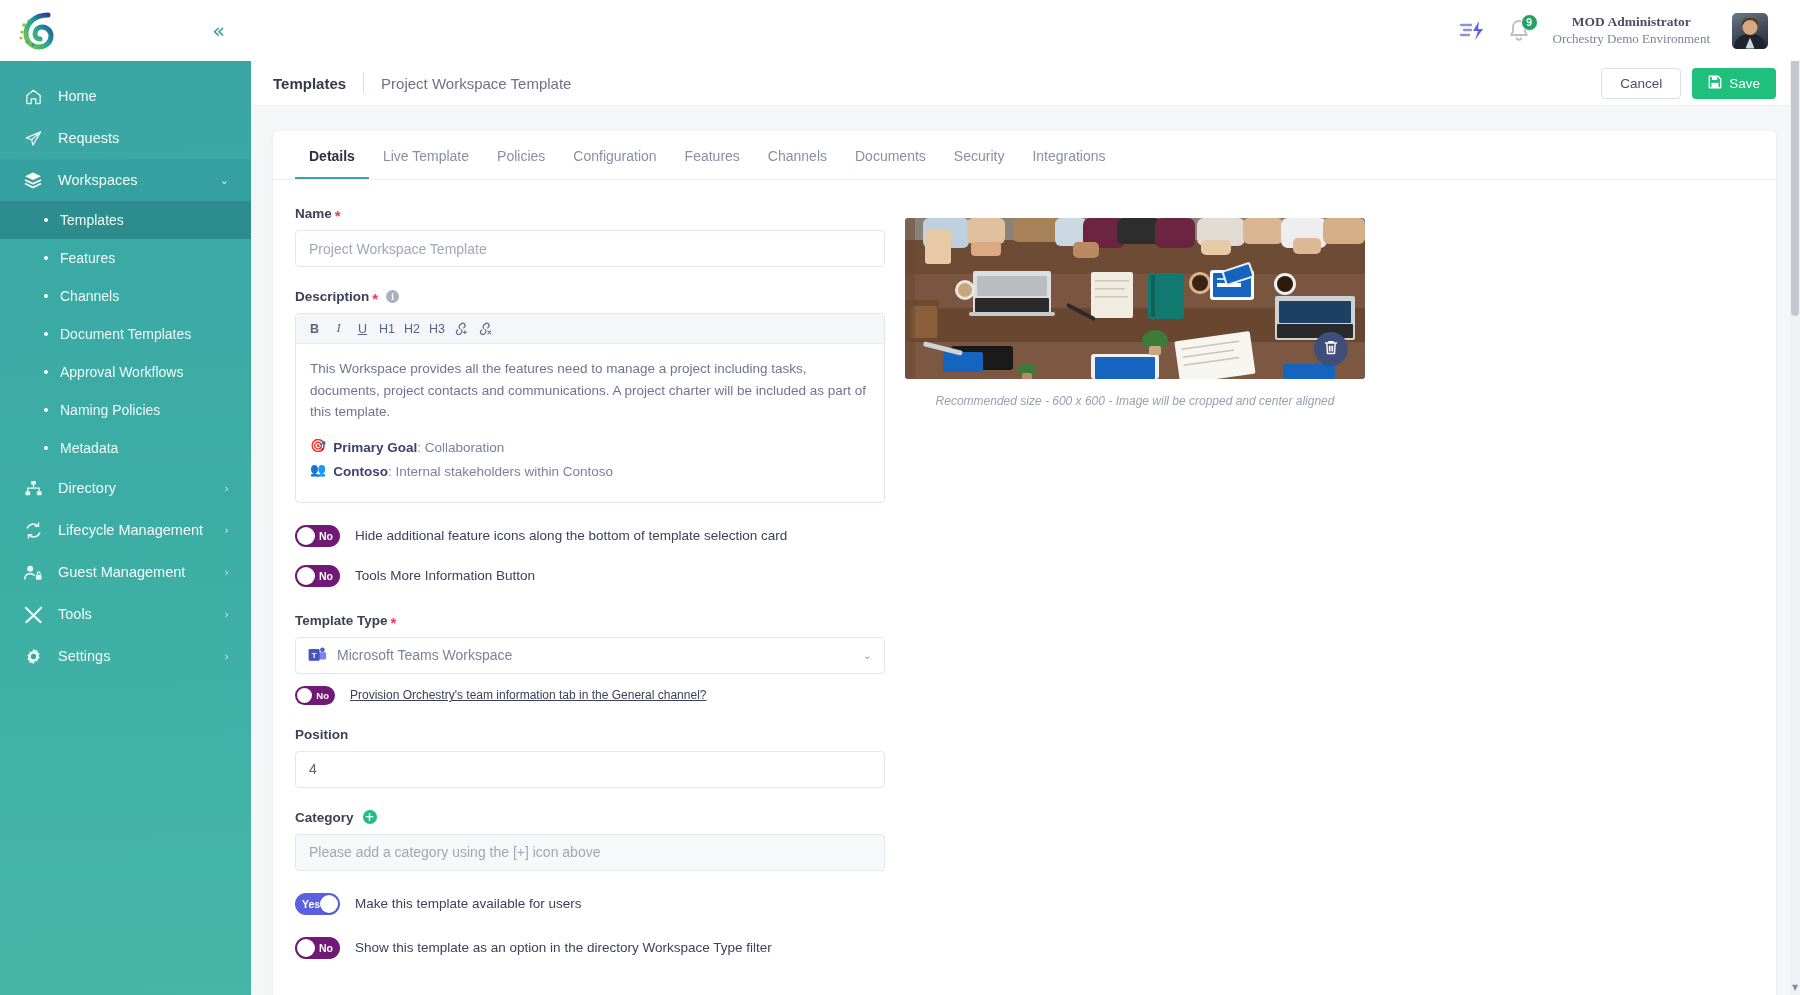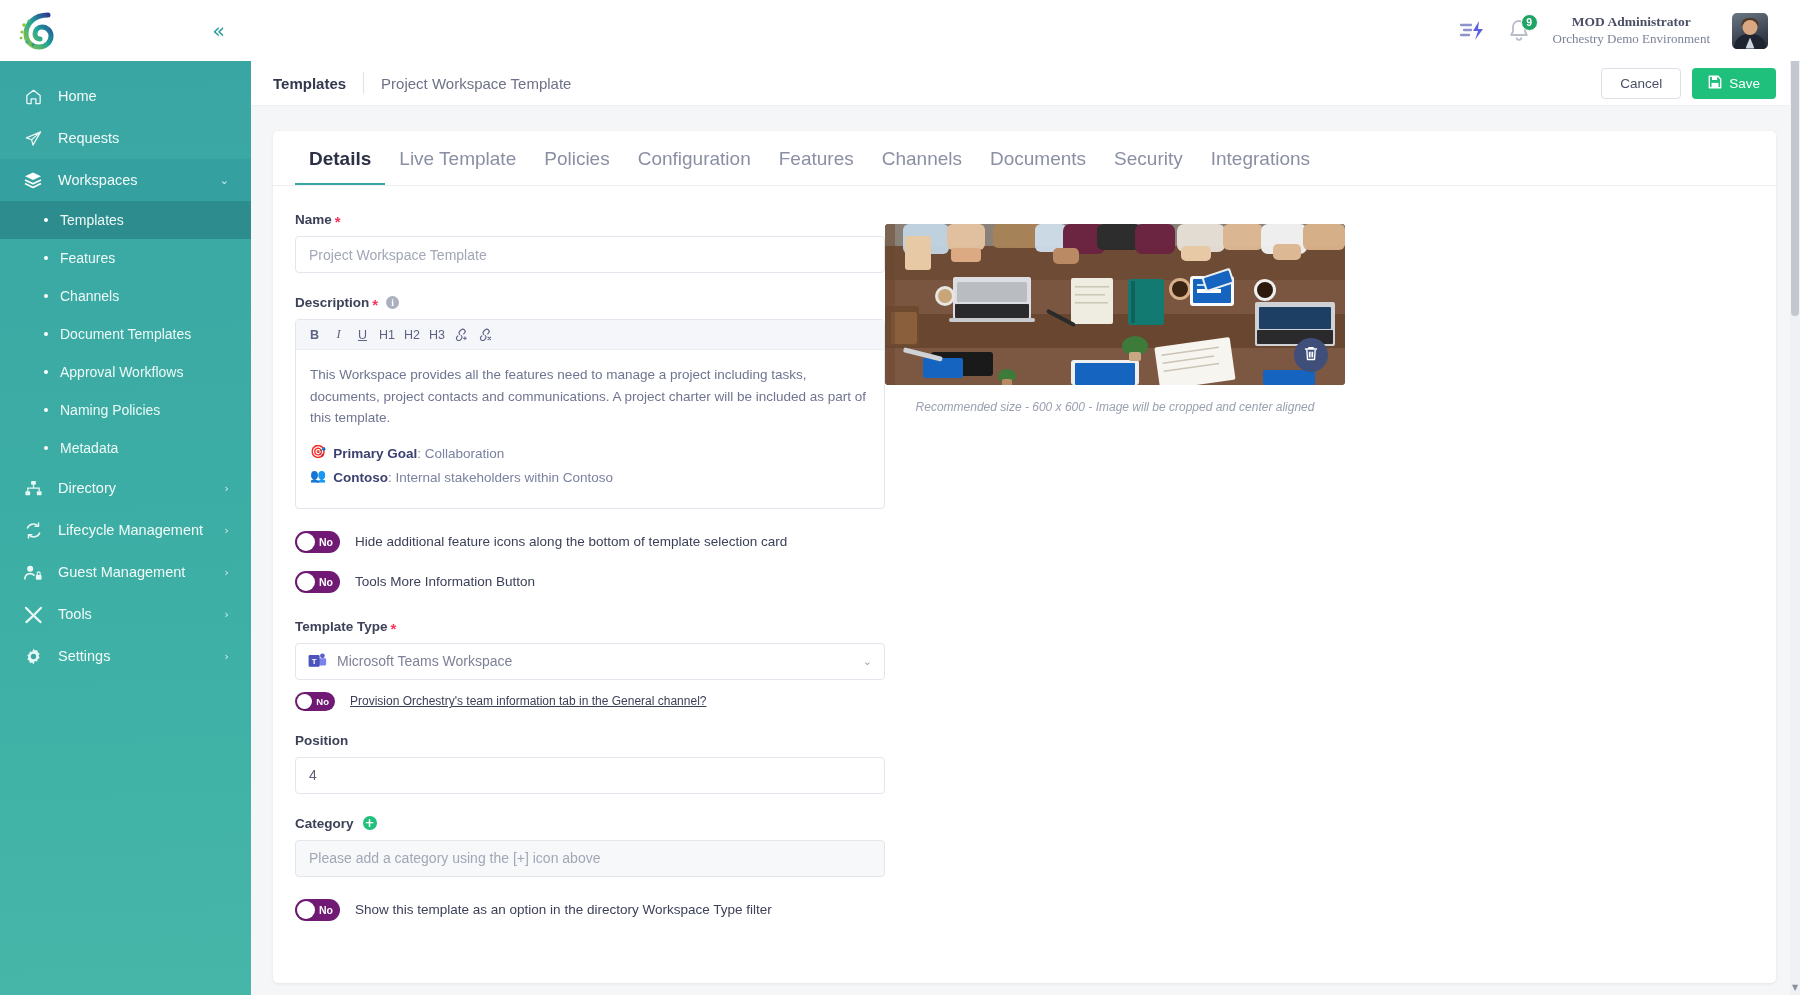--- a/index.html
+++ b/index.html
@@ -95,27 +95,27 @@
 
   .scroll-area { flex: 1 1 auto; overflow: hidden; padding: 25px 24px 0 22px; }
   .card {
     background: #fff; border-radius: 5px; box-shadow: 0 1px 3px rgba(40,50,70,.09);
     min-height: 740px; padding: 0 0 40px 0;
   }
 
   
   .tabs { display: flex; gap: 0; border-bottom: 1px solid #edeff2; padding: 0 22px; }
   .tab {
-    padding: 17px 14px 13px 14px; font-size: 19px; color: #8a8fa3; cursor: pointer;
+    padding: 17px 14px 13px 14px; font-size: 14px; color: #8a8fa3; cursor: pointer;
     border-bottom: 2px solid transparent; white-space: nowrap;
   }
   .tab.active { color: #2b3044; font-weight: 600; border-bottom-color: #3aa6a4; }
 
   
-  .form-wrap { display: flex; padding: 26px 22px 0 22px; }
+  .form-wrap { display: flex; padding: 26px 22px 0 22px; gap: 20px; }
   .col-left { width: 590px; flex: 0 0 590px; }
   .col-right { flex: 1 1 auto; padding-top: 12px; }
 
   .field-label { font-size: 13.5px; color: #3c4158; font-weight: 600; margin-bottom: 9px; display: flex; align-items: center; gap: 3px; }
   .req { color: #f5365c; font-size: 15px; line-height: 1; position: relative; top: 2px; }
   .info-i {
     width: 13px; height: 13px; border-radius: 50%; background: #aab0bd; color: #fff;
     font-size: 9.5px; display: inline-flex; align-items: center; justify-content: center;
     margin-left: 5px; font-weight: 700; font-family: "Liberation Serif", serif;
   }
@@ -534,20 +534,27 @@
               </div>
 
               <div class="field">
                 <div class="field-label">
                   <span>Category</span>
                   <span class="plus-badge">+</span>
                 </div>
                 <input class="text-input cat-input" placeholder="Please add a category using the [+] icon above" style="">
               </div>
 
+              <div class="toggle-row" style="margin:22px 0">
+                <div class="toggle on">
+                  <div class="knob"></div>
+                  <div class="tlabel">Yes</div>
+                </div>
+                <div class="toggle-text">Make this template available for users</div>
+              </div>
 
               <div class="toggle-row" style="margin:22px 0">
                 <div class="toggle">
                   <div class="knob"></div>
                   <div class="tlabel">No</div>
                 </div>
                 <div class="toggle-text">Show this template as an option in the directory Workspace Type filter</div>
               </div>
 
             </div>

